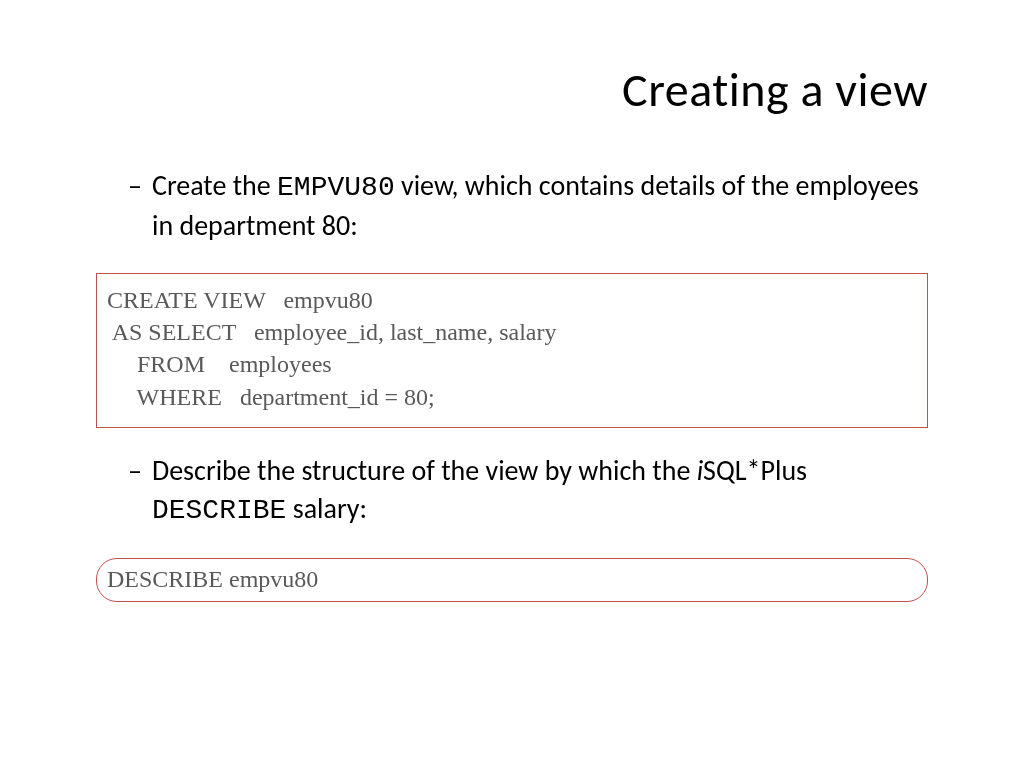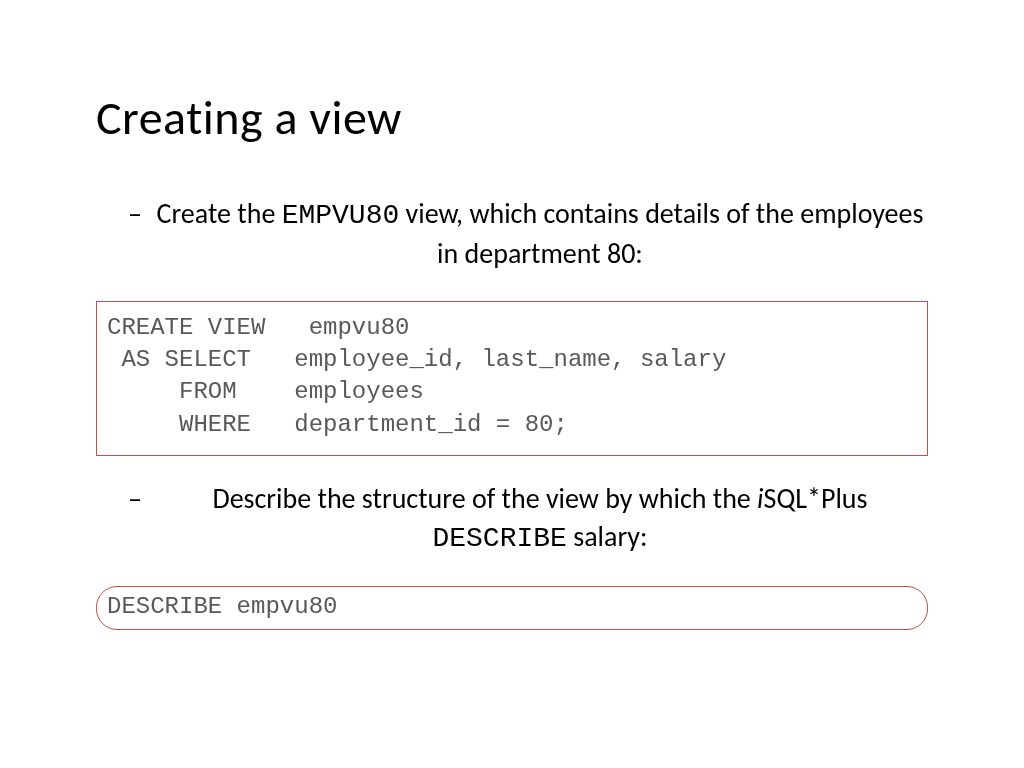--- a/index.html
+++ b/index.html
@@ -8,49 +8,48 @@
       height: 768px;
       background: #fff;
       font-family: Calibri, "Segoe UI", Arial, sans-serif;
       color: #000;
       padding: 60px 96px 40px 96px;
       position: relative;
     }
     .title {
       font-size: 48px;
       font-weight: 400;
-      text-align: left;
+      text-align: right;
       margin-bottom: 48px;
       letter-spacing: 0.5px;
-      margin-top: 28px;
     }
     .bullet-block {
       margin-left: 32px;
       margin-bottom: 28px;
     }
     .bullet-row {
       display: flex;
       align-items: flex-start;
       font-size: 28px;
       line-height: 1.35;
     }
     .dash {
       flex: 0 0 auto;
       margin-right: 10px;
       font-size: 28px;
       line-height: 1.35;
     }
-    .bullet-text { flex: 1; text-align: center; }
+    .bullet-text { flex: 1; }
     .mono { font-family: "Courier New", Courier, monospace; }
     .italic { font-style: italic; }
     .code-box {
       border: 1.5px solid #c0504d;
       background: #fff;
       padding: 10px 10px 14px 10px;
-      font-family: Liberation Mono, monospace;
+      font-family: Liberation Serif, serif;
       font-size: 24px;
       line-height: 1.35;
       color: #595959;
       white-space: pre;
       margin-bottom: 24px;
     }
     .code-box.small { padding: 4px 10px 6px 10px; margin-bottom: 0; border-radius: 21px; }
   </style>
 </head>
 <body>

